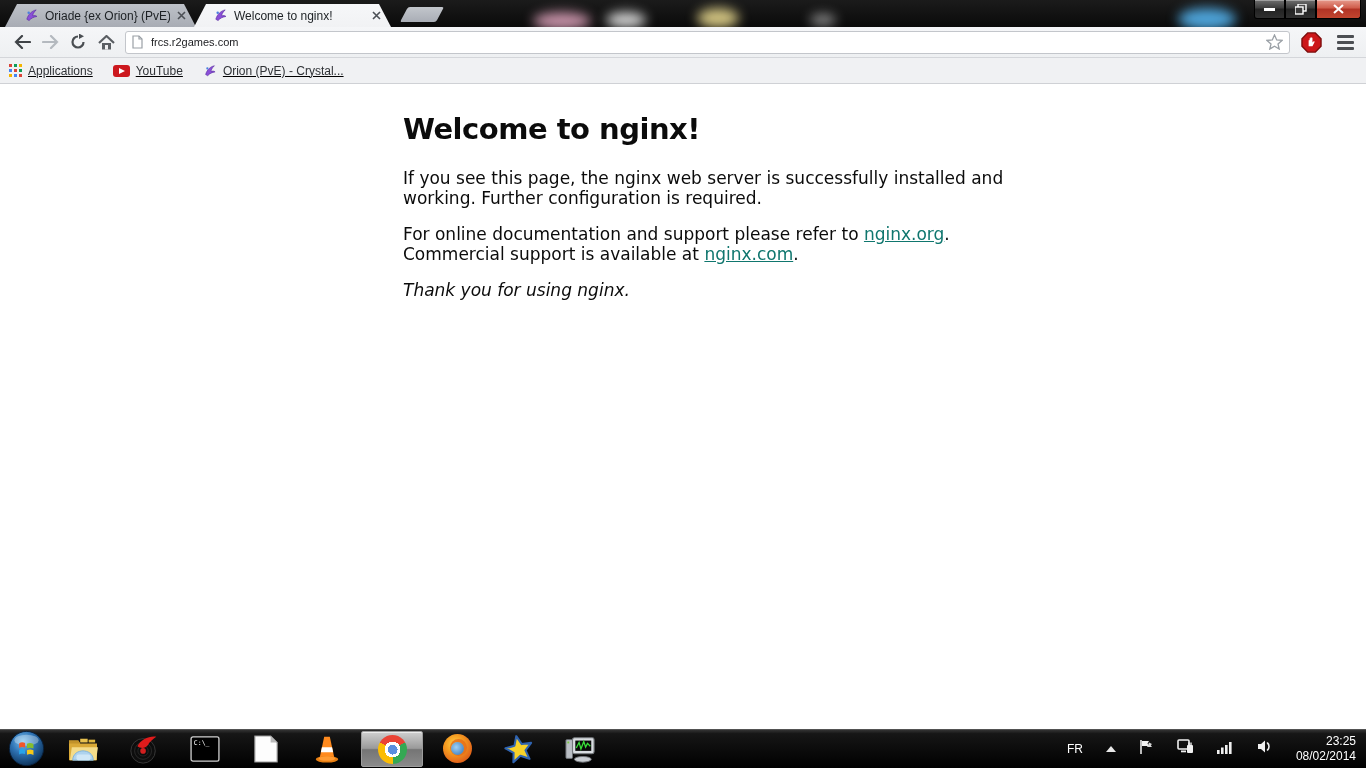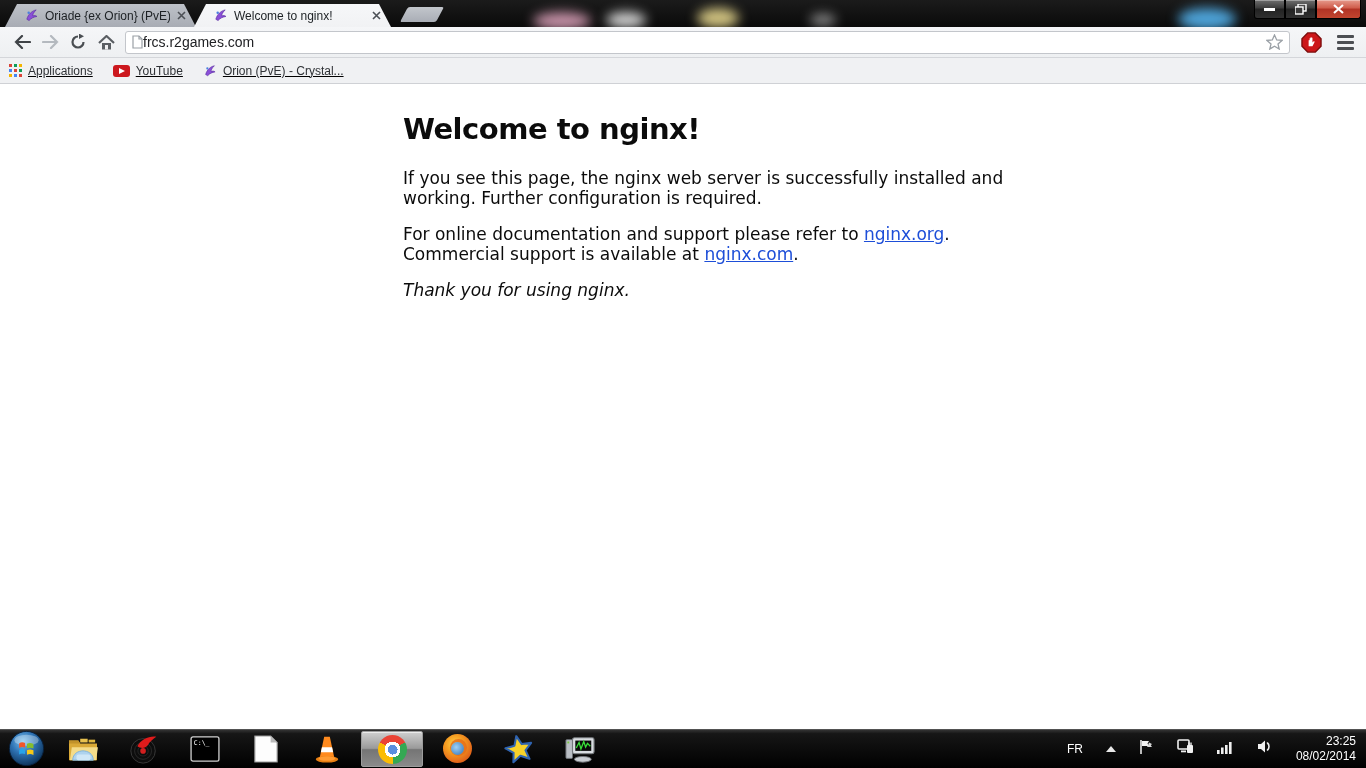--- a/index.html
+++ b/index.html
@@ -50,42 +50,42 @@
     background:linear-gradient(#f5f6f8,#eef0f2);
     border-bottom:1px solid #d4d6da;
     display:flex; align-items:center; padding:0 8px;
   }
   .nav-btn { width:28px; height:26px; display:flex; align-items:center; justify-content:center; border-radius:3px; }
   .omnibox {
     flex:1; height:23px; margin:0 9px 0 5px; background:#fff;
     border:1px solid #c3c6cb; border-radius:3px;
     display:flex; align-items:center; padding:0 6px;
   }
-  .omnibox-url { flex:1; font-size:14px; color:#202124; margin-left:0; }
+  .omnibox-url { flex:1; font-size:11px; color:#202124; margin-left:8px; }
   .menu-btn { width:26px; height:22px; display:flex; flex-direction:column; justify-content:center; gap:3px; align-items:center; margin-left:9px; }
   .menu-bar { width:17px; height:3px; background:#4c4f53; border-radius:1px; }
 
   
   .bookmarks {
     position:absolute; top:58px; left:0; width:1366px; height:26px;
     background:#f0f1f3; border-bottom:1px solid #cfd1d5;
     display:flex; align-items:center; padding:0 9px; gap:20px;text-decoration:underline;
   }
   .bm-item { display:flex; align-items:center; gap:6px; font-size:12px; color:#2f3236; cursor:default; }
   .apps-grid { width:13px; height:13px; display:grid; grid-template-columns:repeat(3,3px); grid-template-rows:repeat(3,3px); gap:2px; }
   .apps-grid span { width:3px; height:3px; }
   .yt-icon { width:17px; height:12px; background:#cc181e; border-radius:3px; position:relative; }
   .yt-icon::after { content:""; position:absolute; left:6px; top:3px; border-left:6px solid #fff; border-top:3px solid transparent; border-bottom:3px solid transparent; }
 
   
   .page { position:absolute; top:85px; left:0; width:1366px; height:644px; background:#fff; }
   .content { position:absolute; left:403px; top:27px; width:620px; font-family:"DejaVu Sans",sans-serif; color:#0b0b0b; }
   .content h1 { margin:0 0 23px 0; font-size:29px; font-weight:bold; letter-spacing:-.5px; }
   .content p { margin:0 0 17px 0; font-size:17px; line-height:19.5px; white-space:pre-line; }
-  .content a { color:#1d4ed8; text-decoration:underline; }
+  .content a { color:#0f766e; text-decoration:underline; }
   .thanks { font-style:italic; }
 
   
   .taskbar {
     position:absolute; bottom:0; left:0; width:1366px; height:39px;
     background:linear-gradient(180deg,#3a3a3a 0,#161616 12%,#0b0b0b 55%,#000 100%);
     box-shadow:inset 0 1px 0 rgba(255,255,255,.14);
     display:flex; align-items:center;
   }
   .tb-icons { display:flex; align-items:flex-start; height:39px; }

